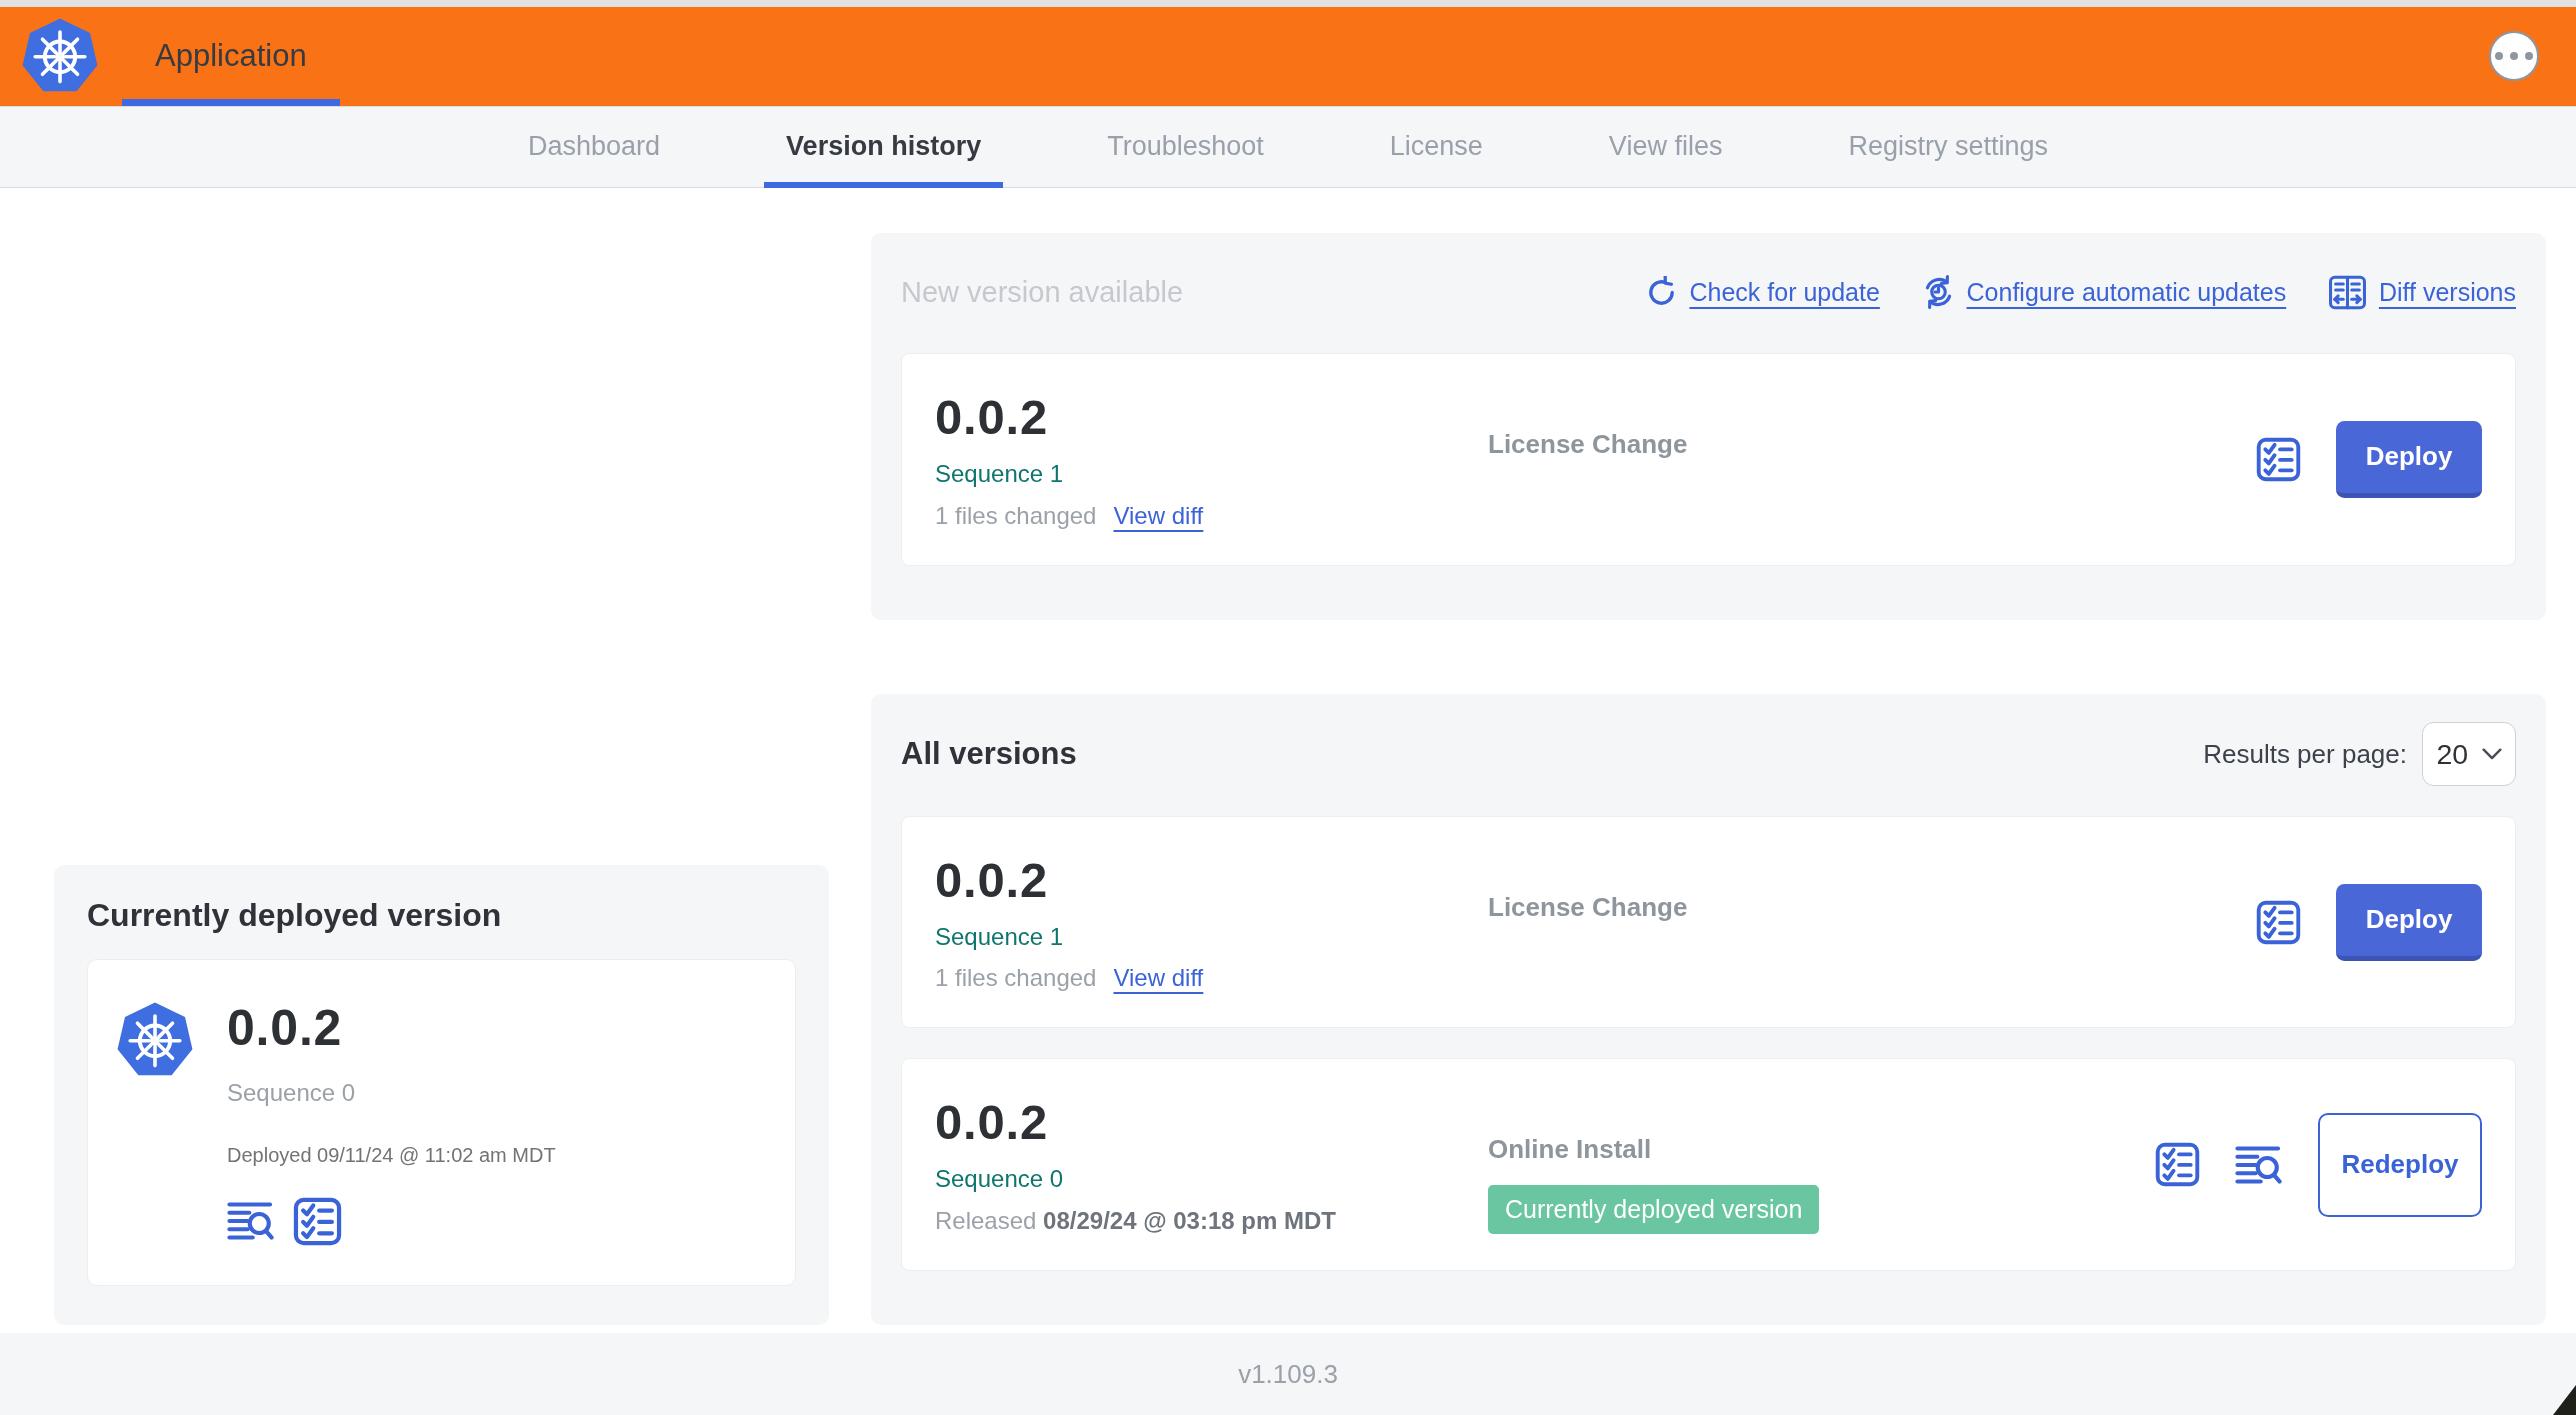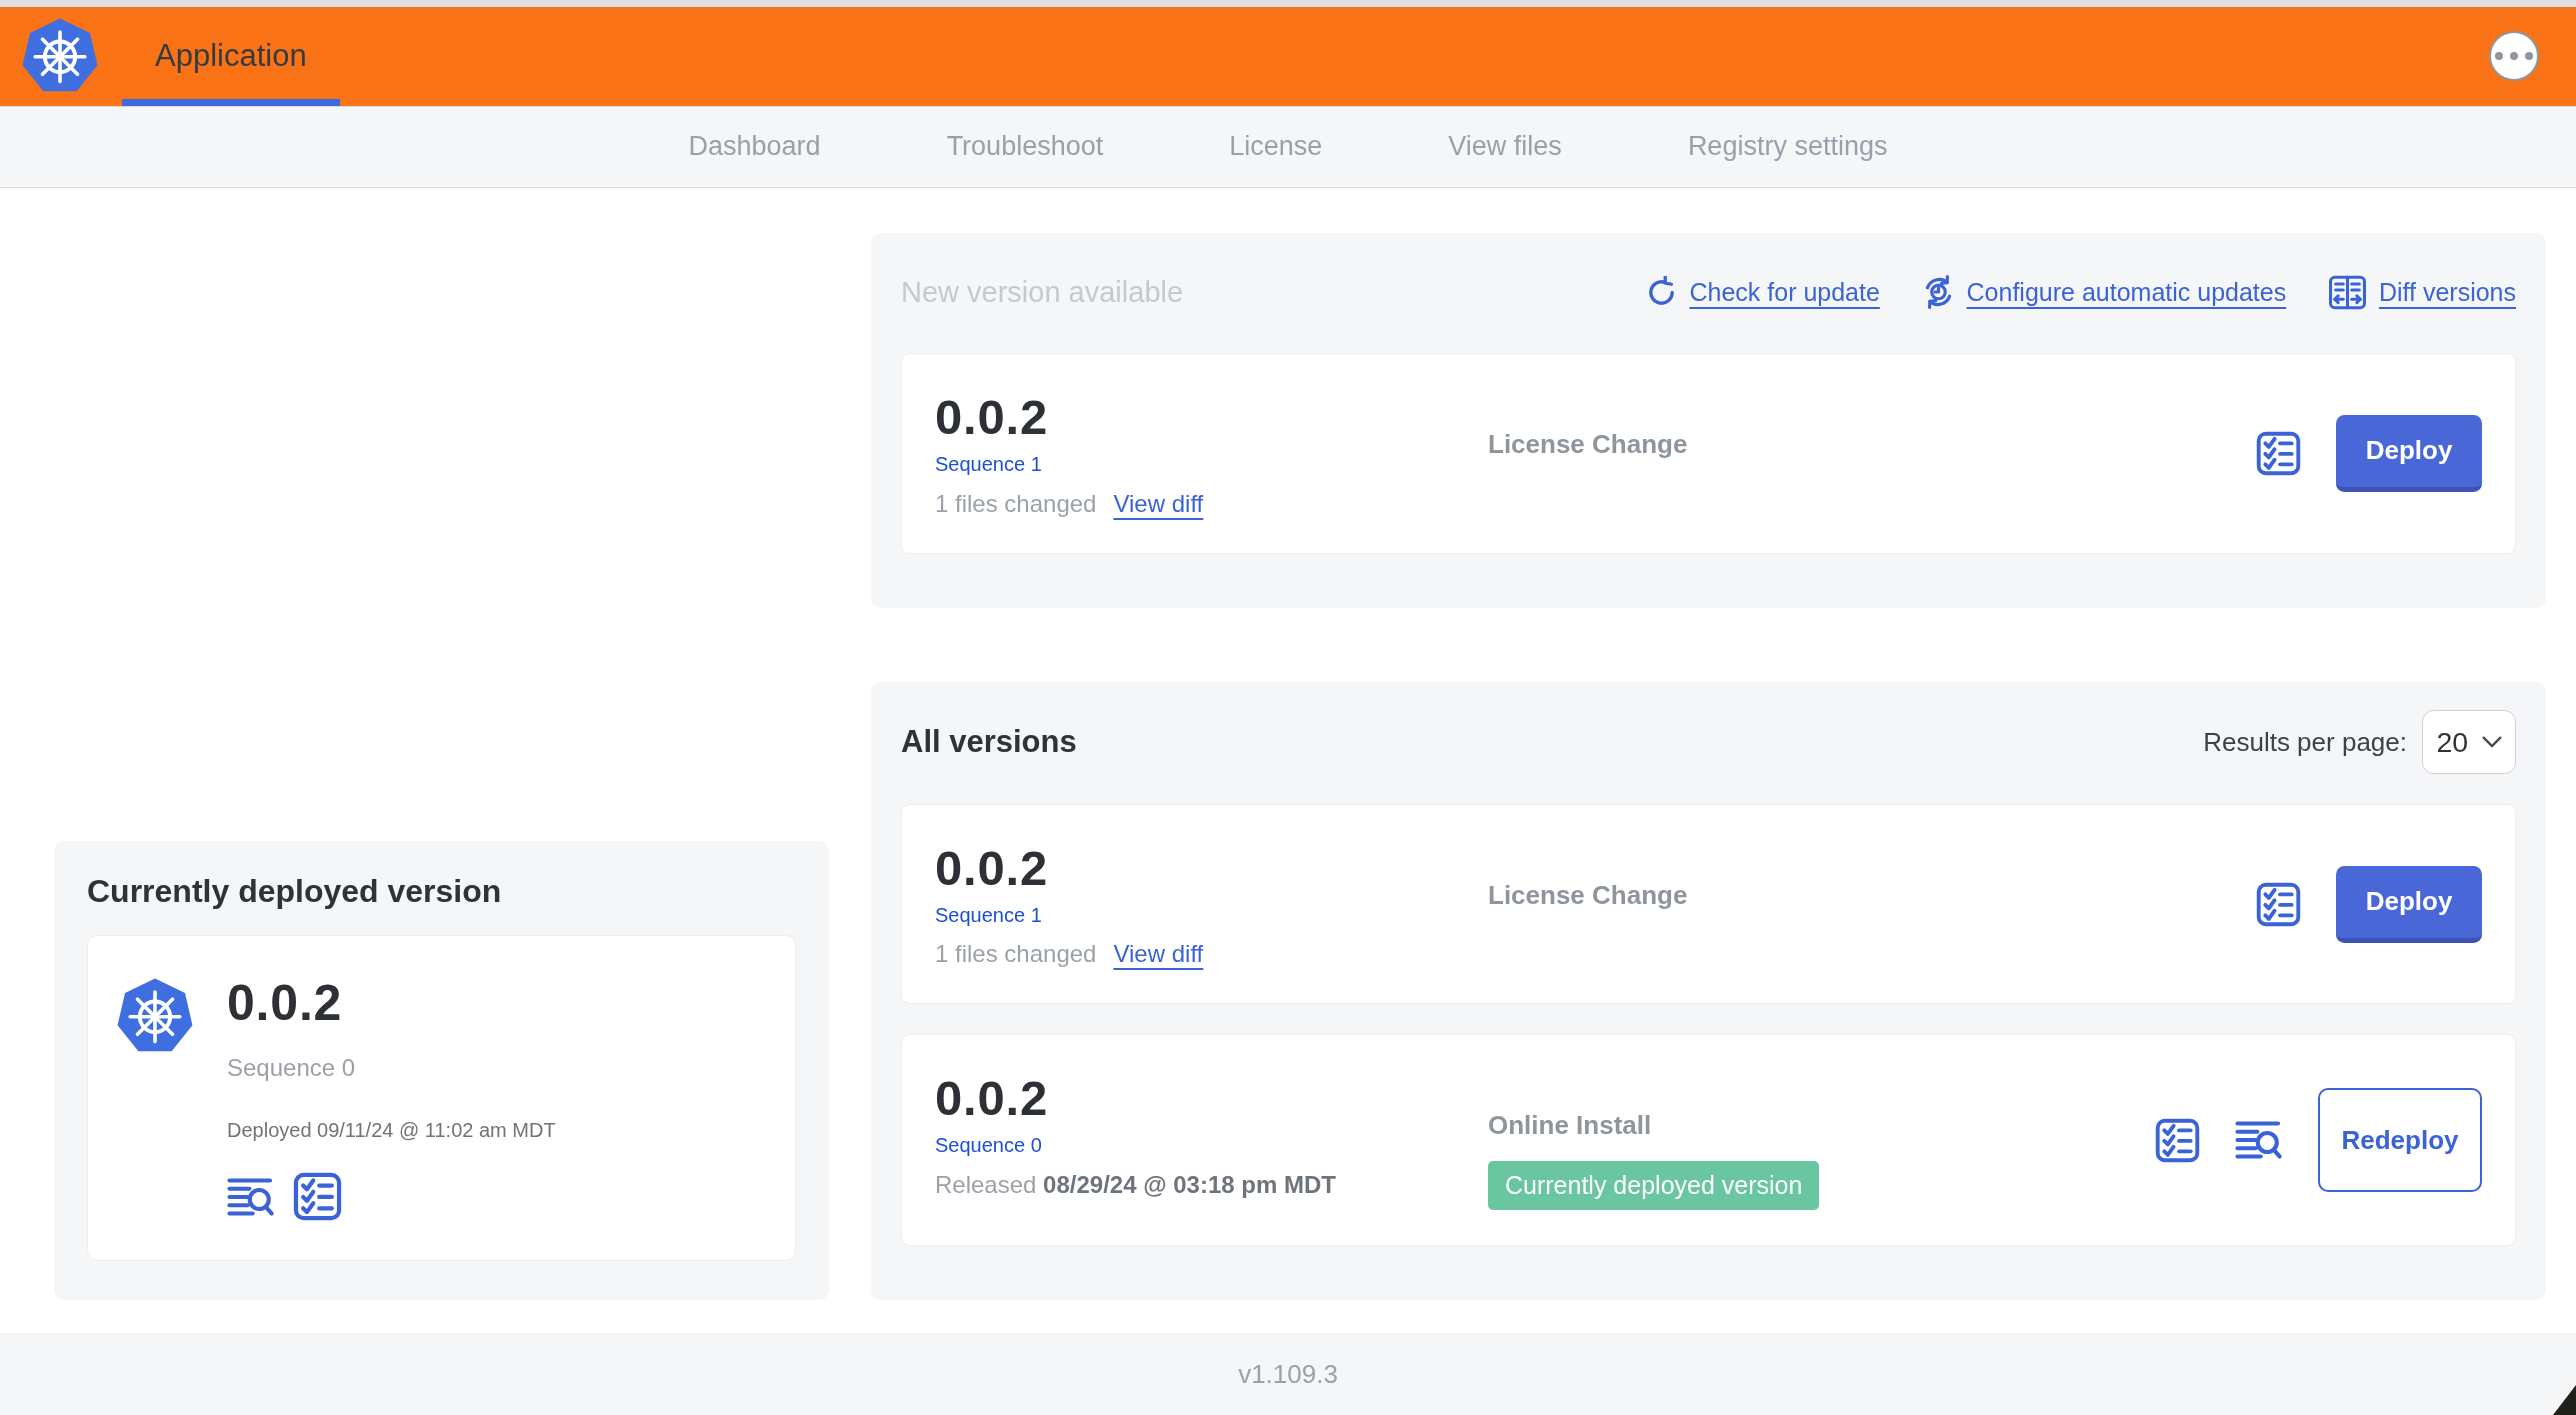--- a/index.html
+++ b/index.html
@@ -47,21 +47,21 @@
   .links { display:flex; align-items:center; gap:42px; }
   .link { display:flex; align-items:center; gap:11.7px; font-size:25px; color:#3b63d8; cursor:pointer; white-space:nowrap; }
   .link .link-text { text-decoration:underline; text-underline-offset:5.9px; text-decoration-thickness:1.7px; }
 
   .av-title { font-size:31px; font-weight:700; color:#2f3339; }
   .rpp { display:flex; align-items:center; gap:15px; font-size:26px; color:#3c424a; }
   .select { width:94px; height:64px; background:#fff; border:1.7px solid #ccd1d7; border-radius:11.7px; display:flex; align-items:center; justify-content:center; gap:13.4px; font-size:28.5px; color:#2e3338; cursor:pointer; }
 
   .row-card { background:#fff; border:0.8px solid #ecedef; border-radius:8.4px; margin-top:30px; padding:35px 33px; display:grid; grid-template-columns:553px 1fr auto; align-items:stretch; min-height:194px; }
   .row-version { font-size:49px; font-weight:800; color:#2d3035; letter-spacing:0.8px; }
-  .row-seq { font-size:20px; color:#1d4ed8; margin-top:8px; }
+  .row-seq { font-size:24px; color:#0f766e; margin-top:15px; }
   .row-files { font-size:24px; color:#9aa1a9; margin-top:13.4px; display:flex; gap:17px; align-items:baseline; }
   .view-diff { color:#3b63d8; text-decoration:underline; text-underline-offset:5.9px; text-decoration-thickness:1.7px; cursor:pointer; }
   .released { font-size:24px; color:#9aa1a9; margin-top:13.4px; }
   .released .released-date { color:#6e747c; font-weight:700; }
 
   .row-mid { padding-top:40px; font-size:26px; color:#8f959d; font-weight:600; }
   .badge { display:inline-block; margin-top:20px; background:#69c6a0; color:#fff; font-size:25px; font-weight:400; padding:10px 17px; border-radius:5px; }
 
   .row-actions { display:flex; align-items:center; gap:35px; }
   .icon-btn { background:none; border:none; cursor:pointer; display:flex; align-items:center; }
@@ -155,20 +155,24 @@
         <span class="dot"></span>
         <span class="dot"></span>
     </span>
   </div>
 </header>
 
 <nav class="subnav">
   <div class="tab">
       <span>Dashboard</span>
     </div>
+  <div class="tab active">
+    <span>Version history</span>
+    <div class="tab-underline"></div>
+  </div>
   <div class="tab">
       <span>Troubleshoot</span>
     </div>
   <div class="tab">
       <span>License</span>
     </div>
   <div class="tab">
       <span>View files</span>
     </div>
   <div class="tab">

